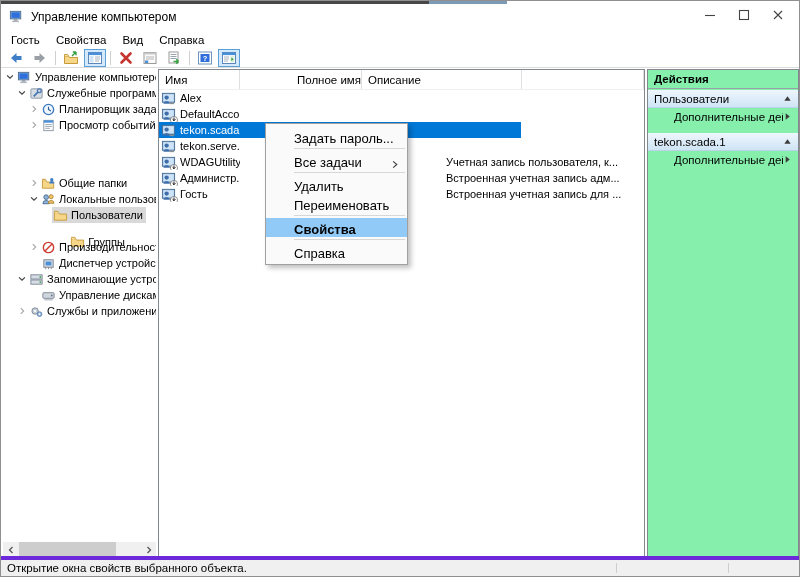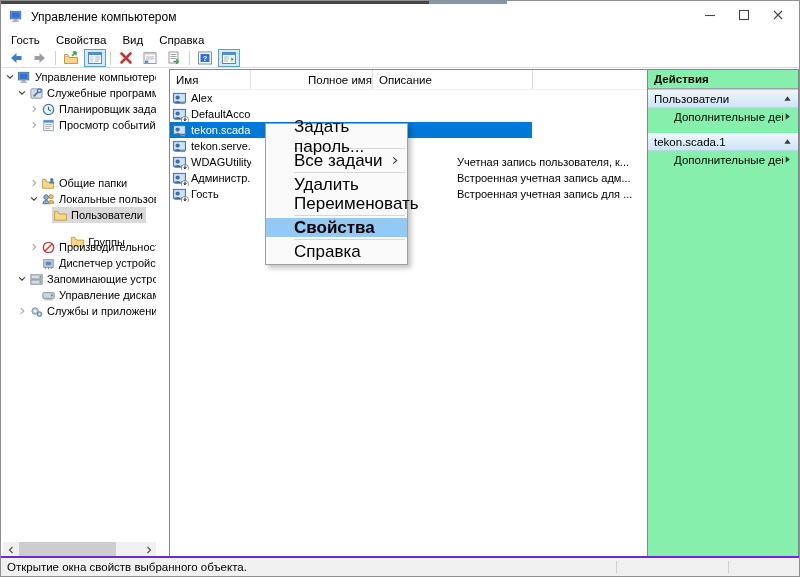--- a/index.html
+++ b/index.html
@@ -32,21 +32,21 @@
   .tree-chevron{width:11px;height:11px;flex:none;}
   .tree-node{display:flex;align-items:center;height:16px;padding-right:3px;}
   .tree-node.selected{background:#d9d9d9;}
   .tree-icon{width:15px;height:15px;flex:none;margin:0 3px 0 1px;}
   .tree-label{overflow:hidden;}
   
   .tree-scroll{position:absolute;left:2px;top:541px;width:153px;height:15px;background:#f0f0f0;}
   .sb-btn{position:absolute;top:0;width:15px;height:15px;display:flex;align-items:center;justify-content:center;}
   .sb-thumb{position:absolute;left:16px;top:0;width:97px;height:15px;background:#cdcdcd;}
   
-  .list-pane{position:absolute;left:168px;top:68px;width:487px;height:488px;border:1px solid #828790;background:#fff;overflow:hidden;}
+  .list-pane{position:absolute;left:157px;top:68px;width:487px;height:488px;border:1px solid #828790;background:#fff;overflow:hidden;}
   .list-header{height:20px;display:flex;align-items:stretch;border-bottom:1px solid #f0f0f0;font-size:11.5px;}
   .hcell{display:flex;align-items:center;padding-left:6px;border-right:1px solid #dfdfdf;}
   .list-rows{position:relative;}
   .lrow{height:16px;display:flex;align-items:center;position:relative;font-size:11px;white-space:nowrap;gap:39px;}
   .lrow .sel-bg{position:absolute;left:0;top:0;width:362px;height:16px;background:#0078d7;}
   .lrow.selected{color:#fff;}
   .cell{position:relative;display:flex;align-items:center;height:16px;overflow:hidden;}
   .cell-name{width:81px;}
   .cell-full{width:122px;padding-left:6px;}
   .cell-desc{width:200px;padding-left:6px;overflow:visible;}
@@ -55,26 +55,26 @@
   
   .actions-pane{position:absolute;left:646px;top:68px;width:152px;height:488px;border:1px solid #828790;background:#86efac;overflow:hidden;}
   .actions-title{height:19px;display:flex;align-items:center;font-weight:bold;font-size:11.5px;padding-left:6px;border-bottom:1px solid #9aa0a6;}
   .act-header{height:18px;margin-top:1px;background:linear-gradient(#eef6fd,#cfe4f5);border-bottom:1px solid #b9d3e8;display:flex;align-items:center;padding:0 6px;font-size:11.5px;}
   .act-header .lbl{flex:1;overflow:hidden;white-space:nowrap;}
   .act-link{height:17px;display:flex;align-items:center;padding:0 6px 0 26px;font-size:11.5px;}
   .act-link .lbl{flex:1;overflow:hidden;white-space:nowrap;}
   .act-gap{height:7px;}
   
   .ctx-menu{position:absolute;left:264px;top:122px;width:143px;background:#fafafa;border:1px solid #a0a0a0;box-shadow:3px 3px 5px rgba(0,0,0,0.25);padding:3px 0;z-index:20;}
-  .ctx-item{height:19px;display:flex;align-items:center;padding:0 7px 0 28px;font-size:17px;position:relative;}
+  .ctx-item{height:19px;display:flex;align-items:flex-end;padding:0 7px 0 28px;font-size:13px;position:relative;}
   .ctx-item.hl{background:#91c9f7;font-weight:bold;}
   .ctx-item .arrow{margin-left:auto;width:11px;height:11px;}
   .ctx-sep{height:1px;background:#d7d7d7;margin:2px 2px 2px 28px;}
   
-  .statusbar{position:absolute;left:0;bottom:0;width:100%;height:20px;background:#f0f0f0;border-top:2px solid #6d28d9;display:flex;align-items:center;padding-left:6px;font-size:11.5px;}
+  .statusbar{position:absolute;left:0;bottom:0;width:100%;height:20px;background:#f0f0f0;border-top:4px solid #6d28d9;display:flex;align-items:center;padding-left:6px;font-size:11.5px;}
   .status-div{position:absolute;top:3px;bottom:3px;width:1px;background:#cfcfcf;}
 </style>
 </head>
 <body>
 
 <div class="window">
   <div class="artifact">
     <div class="seg" style="left:428px;width:78px;background:#7d9ab5;"></div>
   </div>
 

